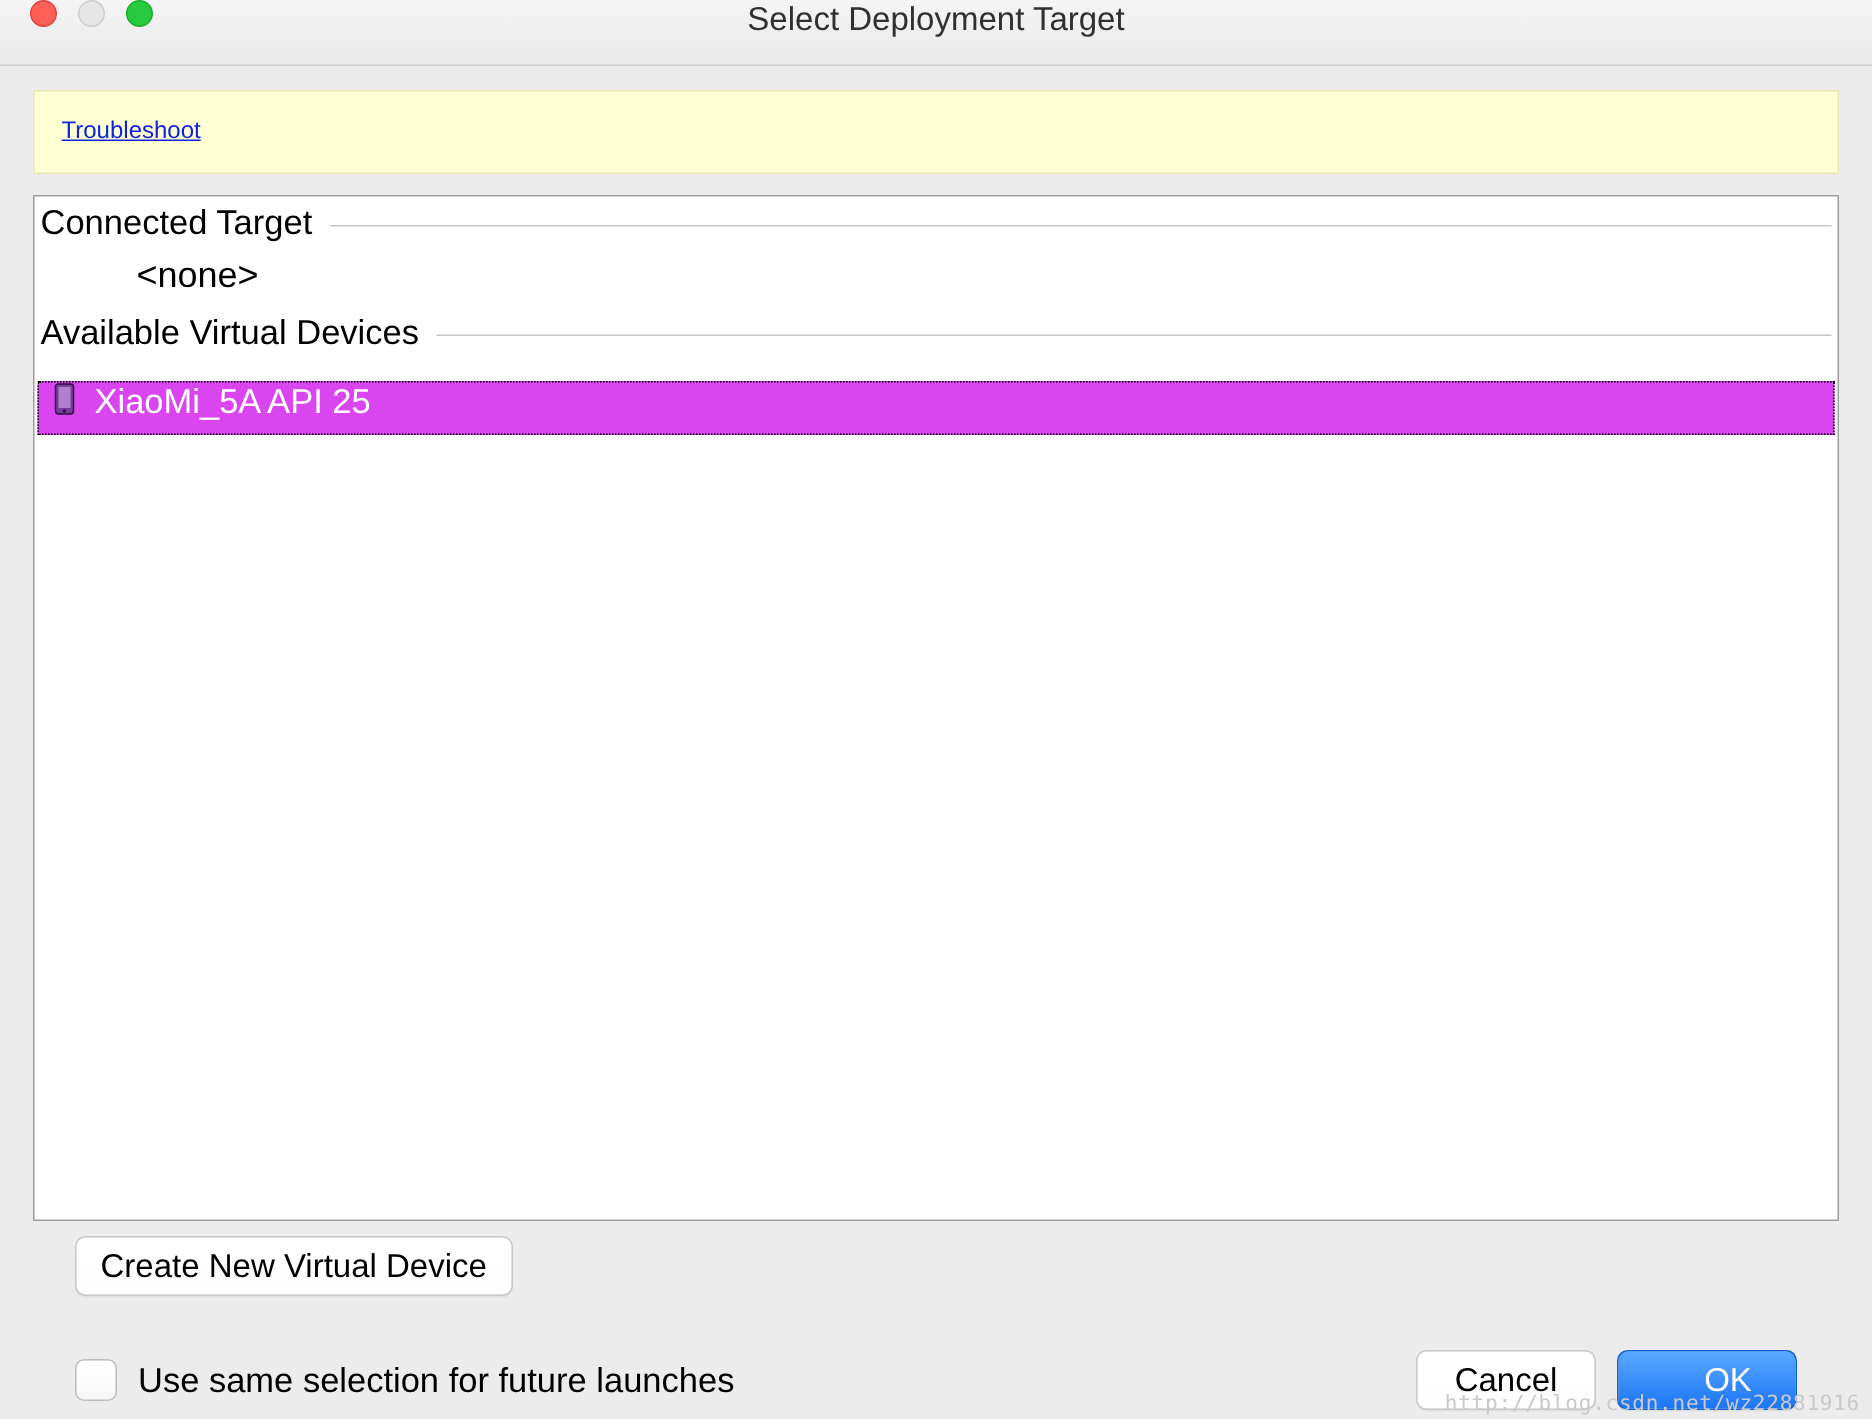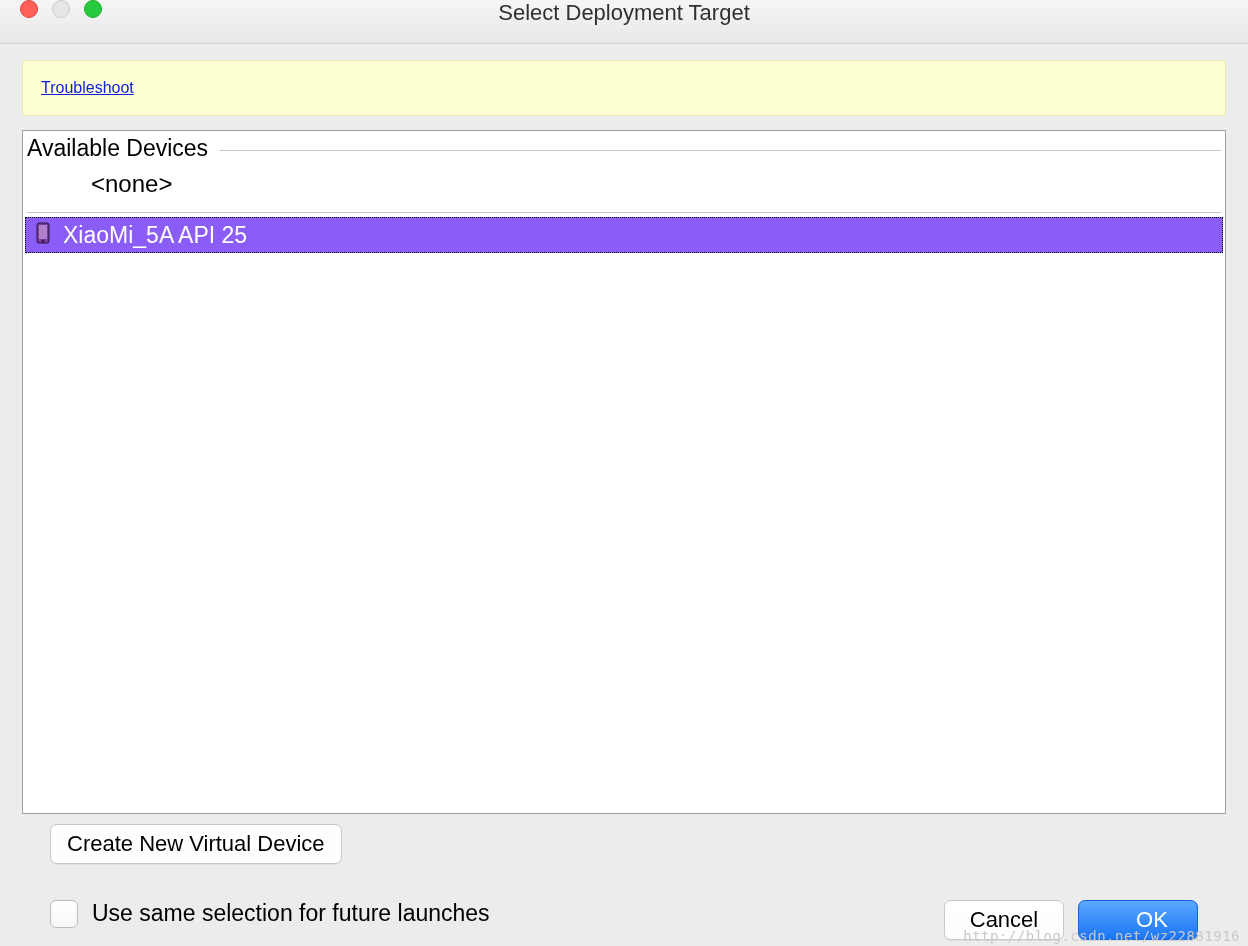--- a/index.html
+++ b/index.html
@@ -69,25 +69,24 @@
       padding: 4px 4px 2px 4px;
     }
     .section-label { font-size: 23px; color: #000; white-space: nowrap; }
     .section-line { flex: 1; height: 1px; background: #c6c6c6; margin-top: 4px;}
     .none-item {
       font-size: 24px;
       padding: 6px 0 6px 24px;
       margin-left: 44px;
     }
     .device-row {
-      margin: 2px 2px;
-      background: #8b5cf6;
+      margin: 17px 2px;
+      background: #d946ef;
       color: #fff;
       display: flex;
-      align-items: center;
       height: 36px;
       padding-left: 10px;
       gap: 12px;
       outline: 1px dotted #000;
       outline-offset: -1px;
     }
     .device-row .dicon {
       display: inline-block;
     }
     .device-name { font-size: 23px; }
@@ -104,20 +103,21 @@
       border-radius: 7px;
       height: 40px;
       padding: 0 16px;
       font-size: 22px;
       color: #000;
       cursor: pointer;
       box-shadow: 0 1px 0 rgba(0,0,0,0.05);
     }
     .footer {
       display: flex;
+      align-items: center;
       padding: 36px 28px 0 28px;
     }
     .checkbox {
       width: 28px;
       height: 28px;
       border: 1px solid #bdbdbd;
       border-radius: 6px;
       background: linear-gradient(#ffffff, #f7f7f7);
       margin-right: 14px;
       cursor: pointer;
@@ -157,26 +157,27 @@
 
 <div class="content">
 
   <div class="notice">
     <span class="notice-link">Troubleshoot</span>
   </div>
 
   <div class="panel">
 
     <div class="section-header">
-      <span class="section-label">Available Devices</span>
+      <span class="section-label">Connected Target</span>
       <span class="section-line"></span>
     </div>
     <div class="none-item">&lt;none&gt;</div>
 
     <div class="section-header">
+      <span class="section-label">Available Virtual Devices</span>
       <span class="section-line"></span>
     </div>
 
     <div class="device-row">
       <span class="dicon">
         <svg width="16" height="24" viewBox="0 0 16 24">
           <rect x="2" y="2" width="12" height="20" rx="2" fill="#7b3b9e" stroke="#2b1340" stroke-width="1"></rect>
           <rect x="4" y="4" width="8" height="14" fill="#b082cc"></rect>
           <circle cx="8" cy="20" r="1.2" fill="#2b1340"></circle>
         </svg>

